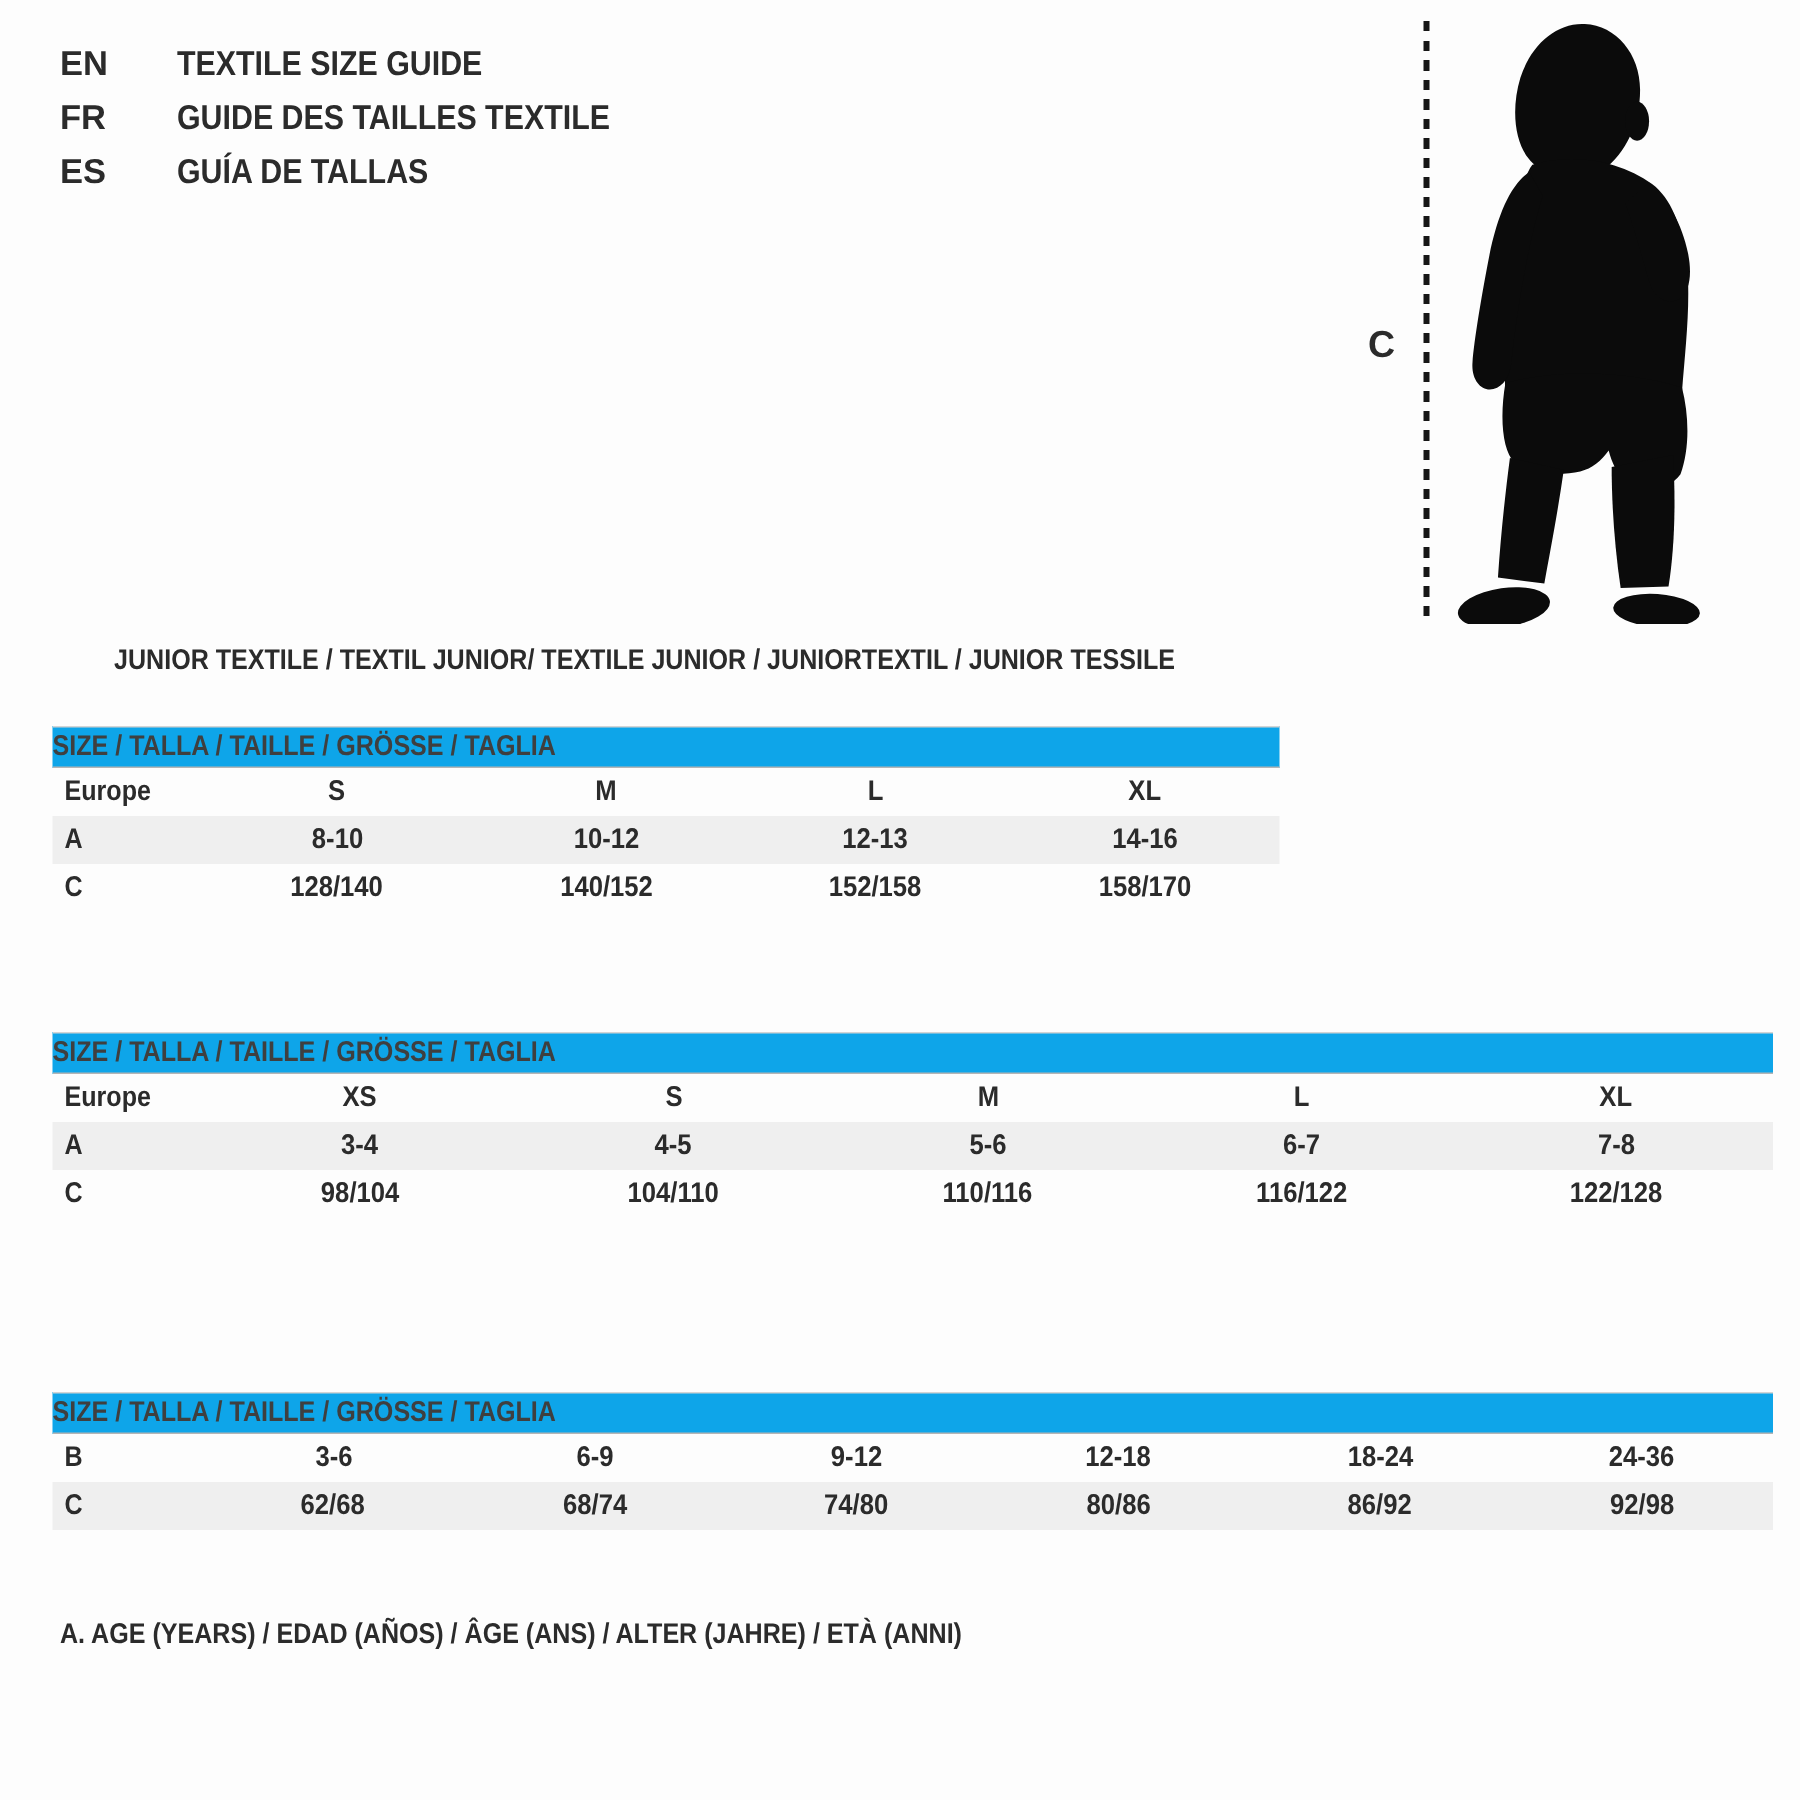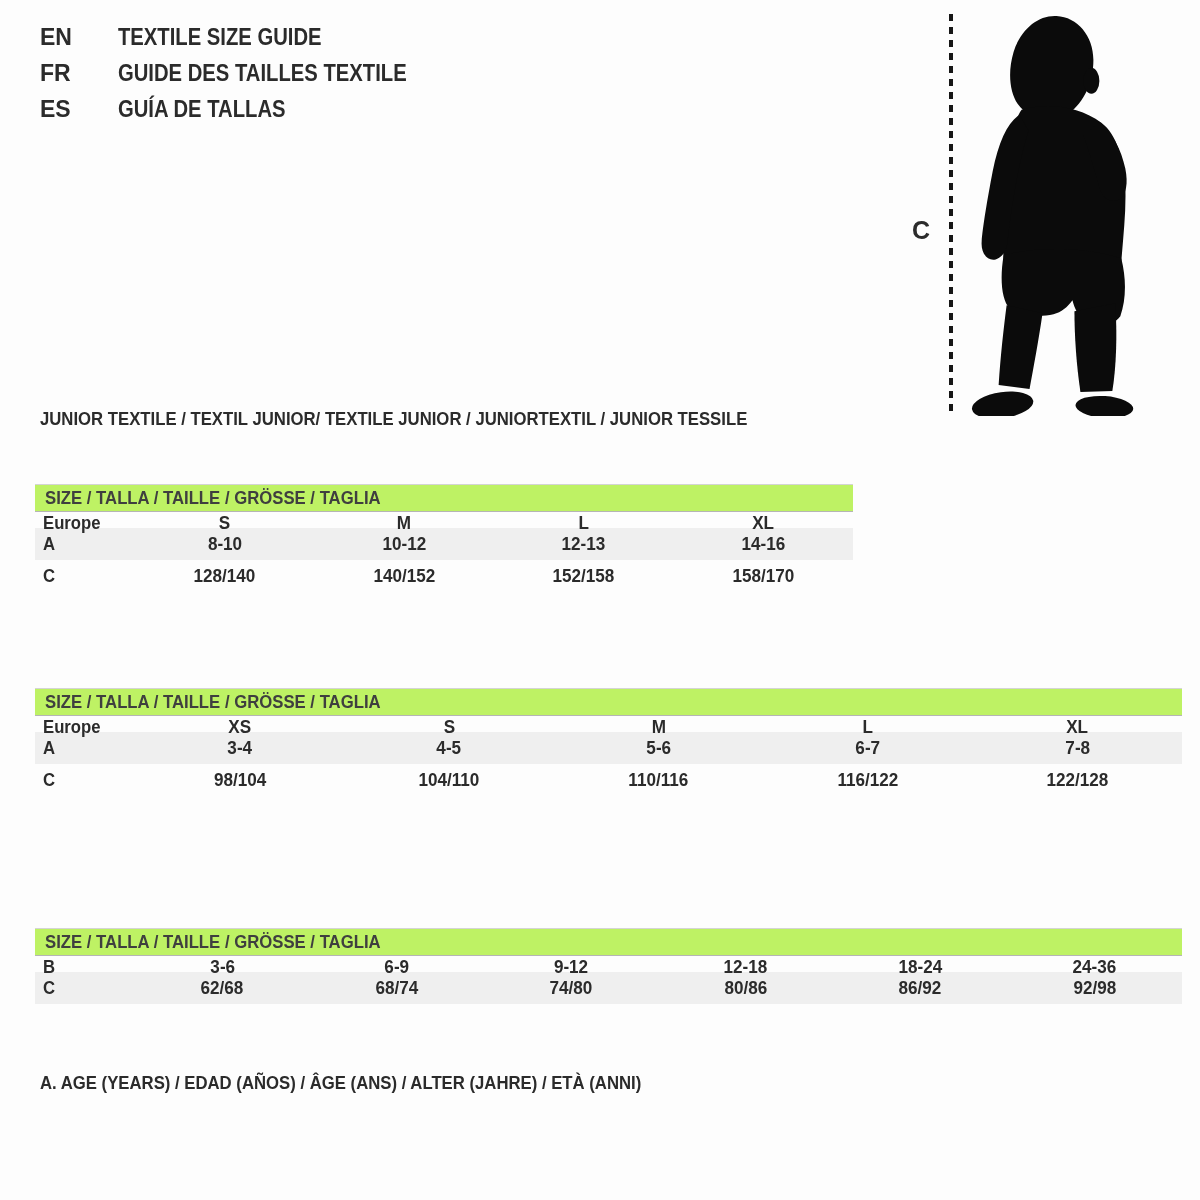--- a/index.html
+++ b/index.html
@@ -10,58 +10,58 @@
     color:#2b2b2b;
   }
   .page { position:relative; width:1200px; height:1200px; overflow:hidden; background:#fdfdfd; }
 
   
   .cnd   { display:inline-block; transform:scaleX(0.88); transform-origin:0 50%; white-space:nowrap; }
   .cnd-c { display:inline-block; transform:scaleX(0.90); transform-origin:50% 50%; white-space:nowrap; }
 
   
   .lang-header { position:absolute; left:40px; top:24px; }
-  .lang-row { display:flex; align-items:flex-start; height:36px; font-size:23px; font-weight:700; }
+  .lang-row { display:flex; align-items:center; height:36px; font-size:23px; font-weight:700; }
   .lang-code { width:78px; flex:0 0 78px; }
 
   
   .dash-line { position:absolute; left:949px; top:14px; width:4px; height:402px;
     background:repeating-linear-gradient(to bottom,#161616 0 7px, transparent 7px 13px); }
   .c-label { position:absolute; left:912px; top:216px; font-size:25px; font-weight:700; }
   .baby-svg { position:absolute; left:962px; top:12px; width:178px; height:404px; }
 
   
   .sec-title { position:absolute; left:40px; font-size:19px; font-weight:700; line-height:22px; }
-  #junior-title { top:408px; }
+  #junior-title { top:430px;margin-left:36px; }
   #children-title { top:641px; }
   #babies-title { top:846px; line-height:33px; }
   .sub { font-size:0.62em; vertical-align:-0.18em; letter-spacing:0; }
 
   
   .tbl { position:absolute; left:35px; }
   #junior-table   { top:484px; width:818px;  }
   #children-table { top:688px; width:1147px; }
   #babies-table   { top:928px; width:1147px; }
 
-  .size-bar { height:28px; background:#bef264; display:flex; align-items:center;
-    padding-left:10px; box-sizing:border-box; font-size:19px; font-weight:700; color:#3f3f3f;
+  .size-bar { height:28px; background:#0ea5e9; display:flex; align-items:center;
+    box-sizing:border-box; font-size:19px; font-weight:700; color:#3f3f3f;
     box-shadow: inset 0 1px 0 #d4d4d4, inset 0 -1px 0 #b5b5b5; }
 
   .trow { display:grid; align-items:center; font-size:19px; font-weight:700; height:32px; }
   .trow.alt { background:#efefef; }
   .cols4 .trow { grid-template-columns:100px repeat(4,1fr); }
   .cols5 .trow { grid-template-columns:100px repeat(5,1fr); }
   .cols6 .trow { grid-template-columns:100px repeat(6,1fr); }
   .trow .lbl { padding-left:8px; text-align:left; }
   .trow .val { text-align:center; }
-  .trow.hdr { height:16px; }
+  .trow.hdr { height:32px; }
 
   
   .legend { position:absolute; left:40px; top:1072px; }
-  .legend-line { height:35px; display:flex; font-size:19px; font-weight:700; }
+  .legend-line { height:35px; display:flex; align-items:center; font-size:19px; font-weight:700; }
 </style>
 </head>
 <body>
 
 <div class="page">
 
   <div class="lang-header">
     <div class="lang-row">
       <span class="lang-code">EN</span>
       <span class="cnd">TEXTILE SIZE GUIDE</span>

